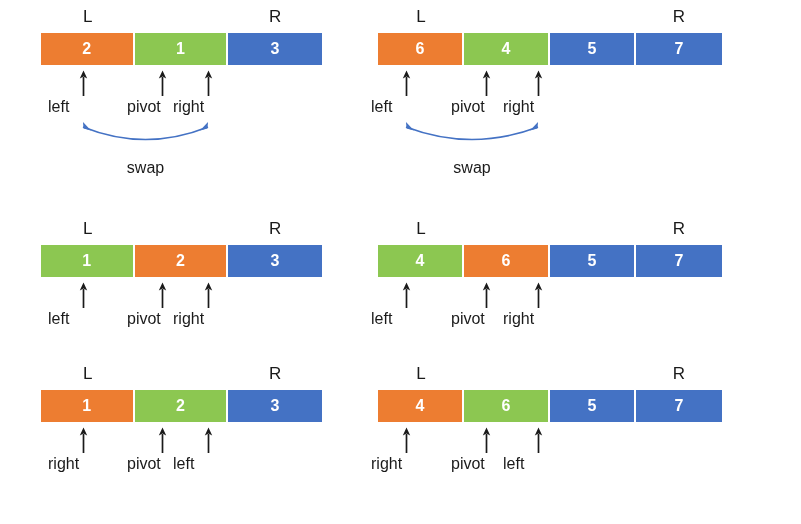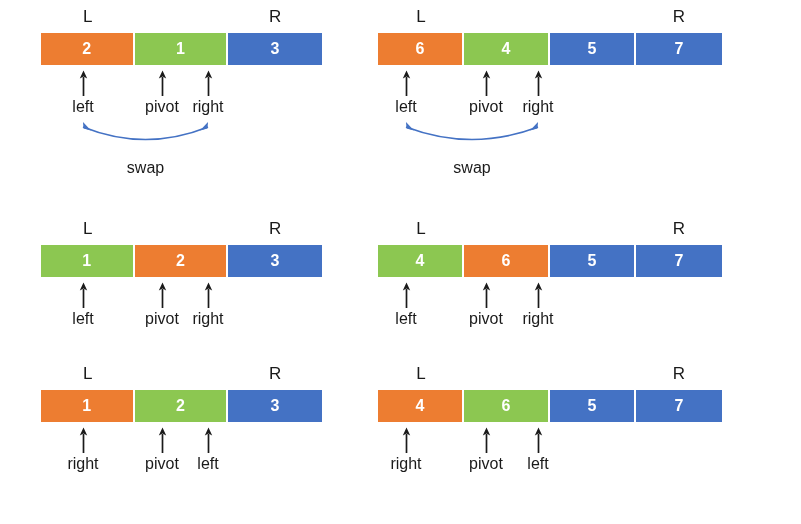--- a/index.html
+++ b/index.html
@@ -40,21 +40,21 @@
     font-weight:bold;
     letter-spacing:.3px;
     border-right:2px solid #ffffff;
   }
   .cell:last-child{border-right:none;}
   .cell.orange{background:#ED7D31;}
   .cell.green {background:#8CC751;}
   .cell.blue  {background:#4472C4;}
 
   
-  .ptr{position:absolute;transform:translateX(-50%);text-align:center;width:70px;}
+  .ptr{position:absolute;transform:translateX(-50%);text-align:left;width:70px;}
   .ptr .tickwrap{height:26px;display:flex;align-items:flex-end;justify-content:center;}
   .ptr .ticklabel{
     font-size:16px;
     line-height:18px;
     color:#1a1a1a;
     white-space:nowrap;
     margin-top:2px;
   }
 
   

